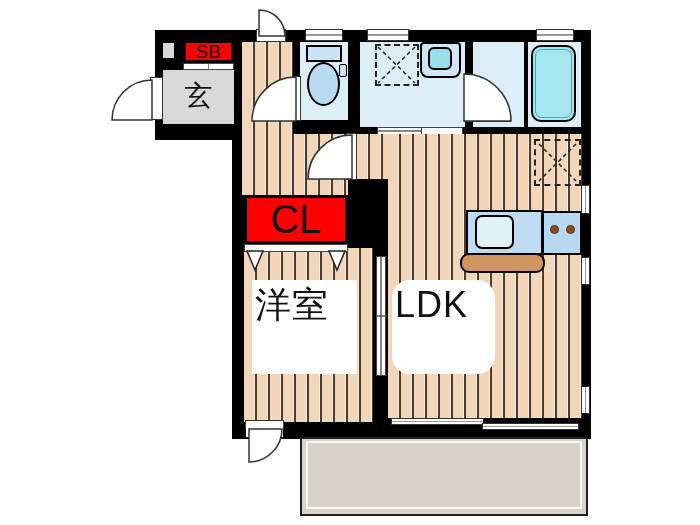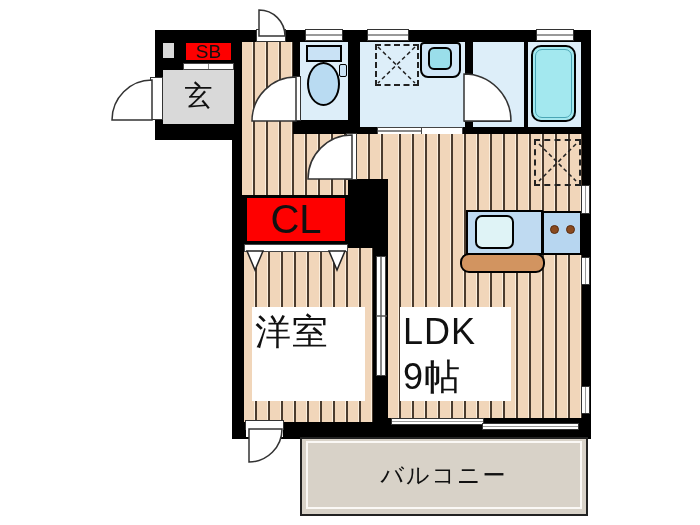--- a/index.html
+++ b/index.html
@@ -14,21 +14,21 @@
   .redbox{background:#fe0000;border:3px solid #000;box-sizing:border-box;}
   .leaf{background:#fff;border:1px solid #333;box-sizing:border-box;}
   .win-h{background:linear-gradient(#fff 0 42%,#999 42% 58%,#fff 58% 100%);
          border:1px solid #333;box-sizing:border-box;}
   .win-v{background:linear-gradient(90deg,#fff 0 42%,#999 42% 58%,#fff 58% 100%);
          border:1px solid #333;box-sizing:border-box;}
   .dashedsq{border:2px dashed #222;box-sizing:border-box;}
   .fixture{box-sizing:border-box;border:2px solid #000;}
   .lbl{font-weight:500;color:#111;}
   .roomlabel{background:#fff;font-size:36px;line-height:45px;font-weight:500;
-             padding:2px 8px 0 3px;letter-spacing:1px;margin-top:27px;}
+             padding:2px 0 0 3px;letter-spacing:1px;}
   svg.overlay{position:absolute;left:0;top:0;pointer-events:none;}
 </style>
 </head>
 <body>
 
 <div id="canvas">
 
   <div class="abs wall" style="left:155px;top:30px;width:436px;height:110px;"></div>
   <div class="abs wall" style="left:232px;top:124px;width:359px;height:315px;"></div>
 
@@ -113,20 +113,18 @@
   <div class="abs lbl" style="left:183px;top:41px;width:51px;text-align:center;font-size:19px;line-height:21px;">SB</div>
 
   <div class="abs lbl" style="left:163px;top:80px;width:71px;text-align:center;font-size:28px;line-height:32px;">玄</div>
 
   <div class="abs lbl" style="left:244px;top:203px;width:104px;text-align:center;font-size:40px;line-height:32px;">CL</div>
 
   <div class="abs roomlabel" style="left:252px;top:280px;width:102px;height:92px;">
     <div>洋室</div>
   </div>
 
-  <div class="abs roomlabel" style="left:400px;top:280px;width:100px;height:92px;">
+  <div class="abs roomlabel" style="left:392px;top:280px;width:100px;height:92px;border-radius:18px;">
     <div>LDK</div>
-    <div>9帖</div>
   </div>
 
-  <div class="abs lbl" style="left:300px;top:462px;width:288px;text-align:center;font-size:23px;line-height:26px;letter-spacing:2px;">バルコニー</div>
 
 </div>
 
 </body></html>

